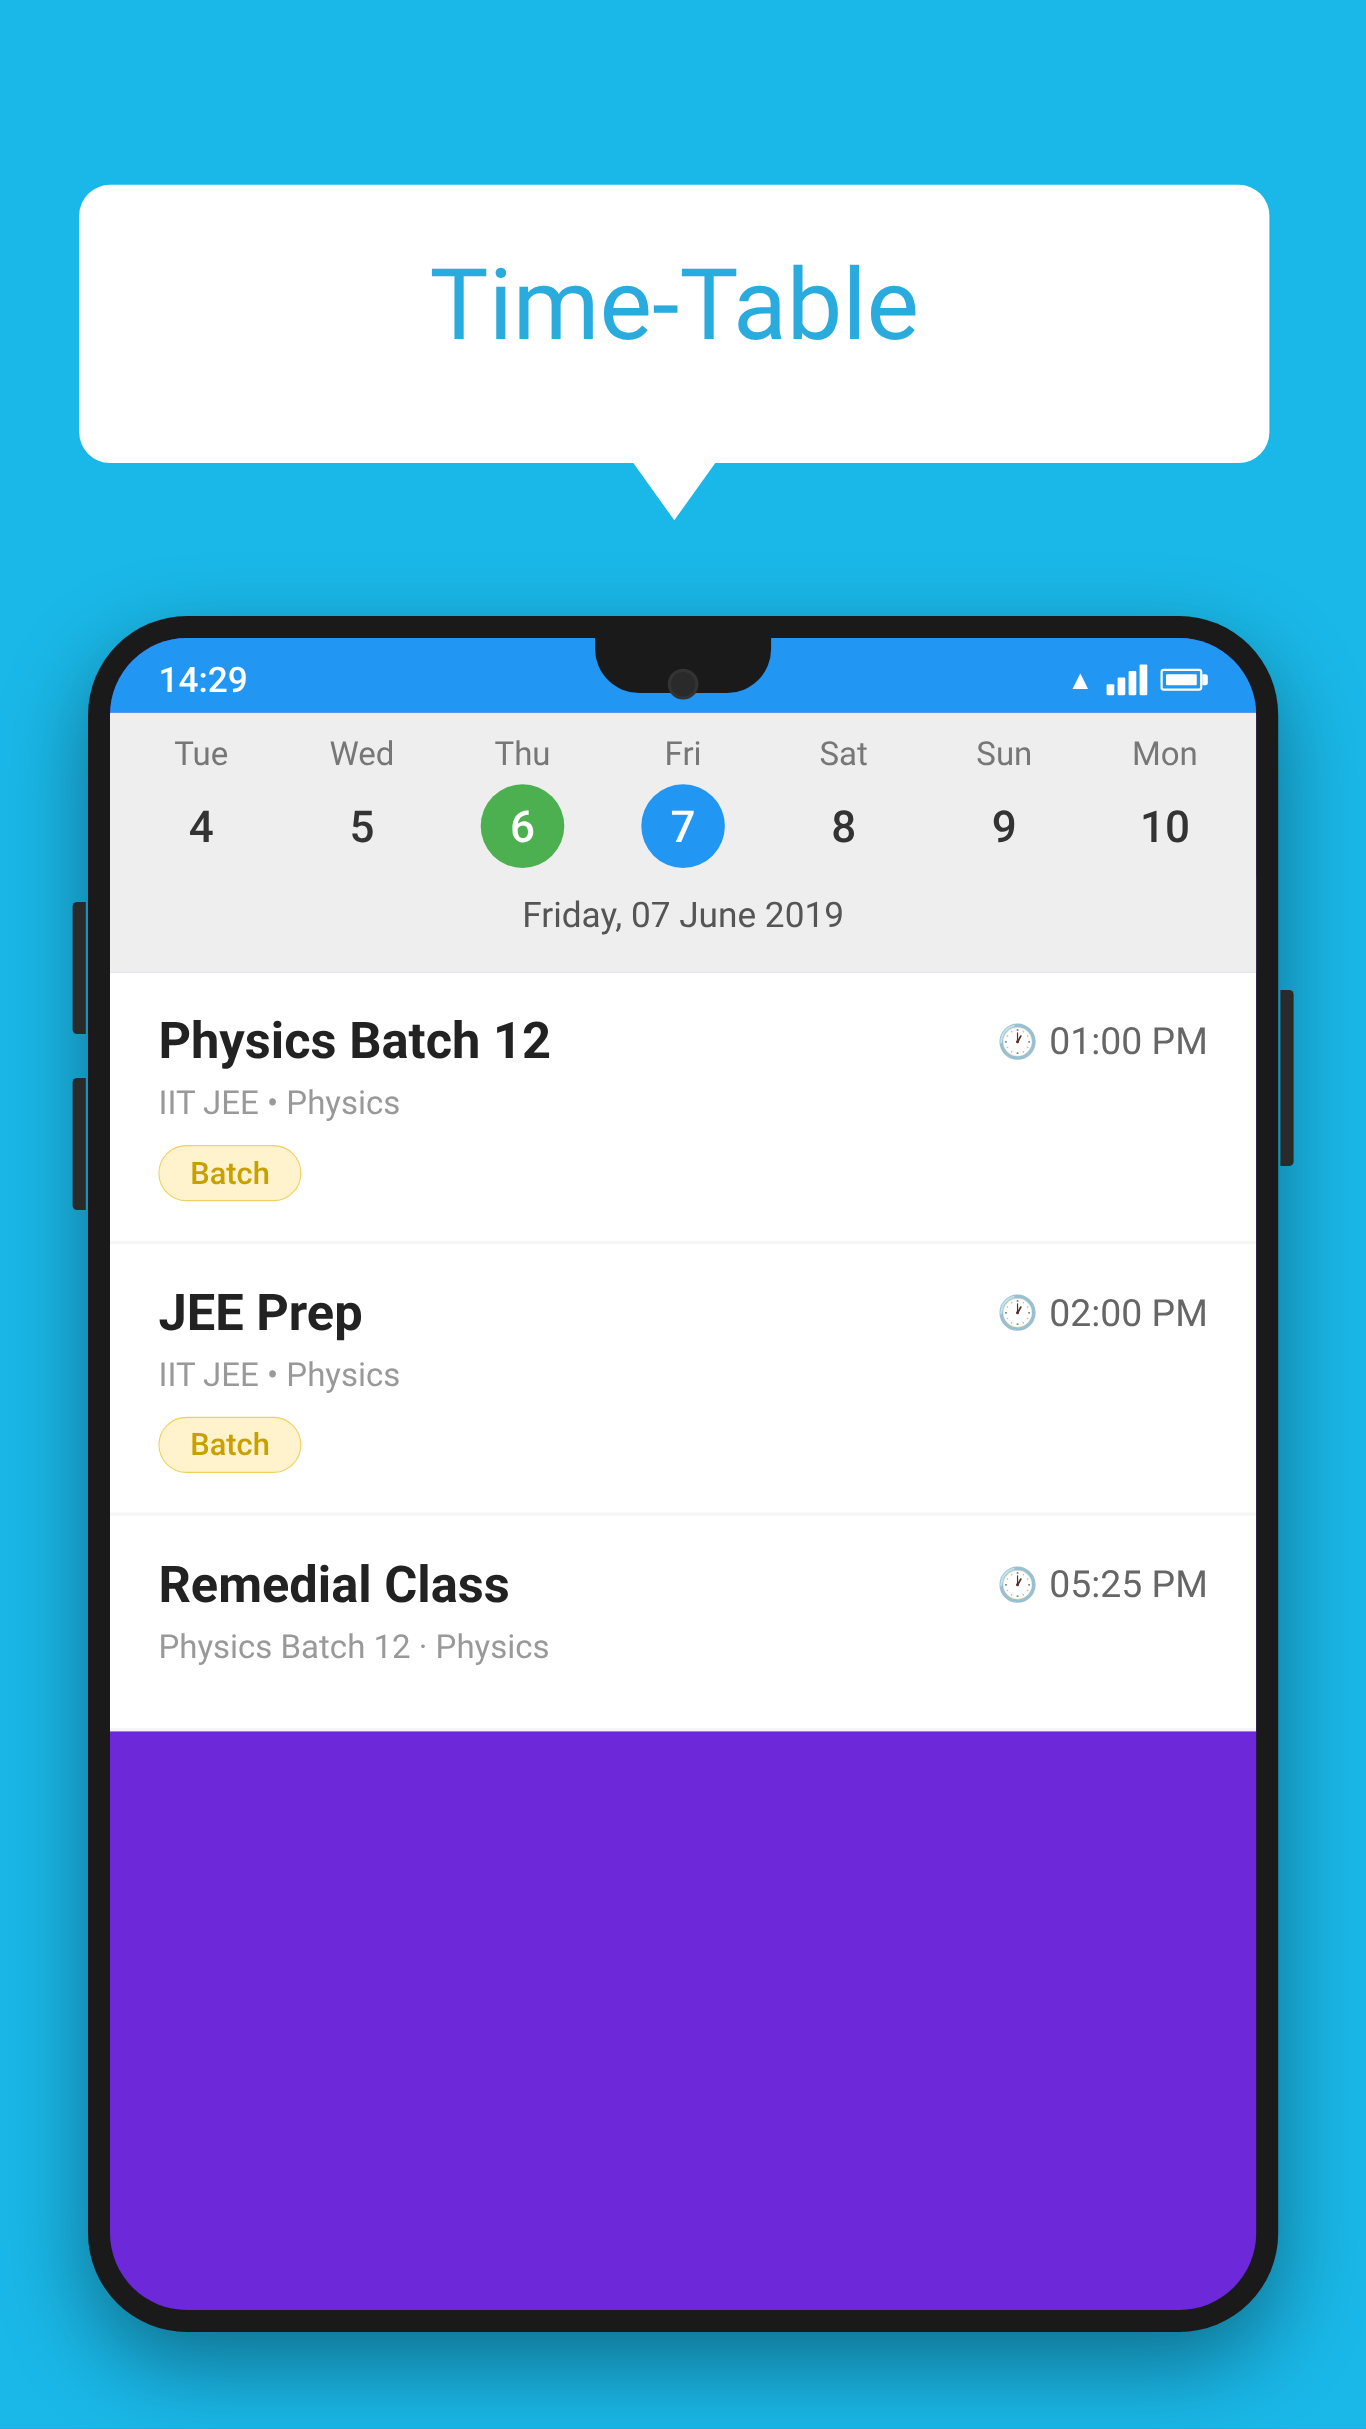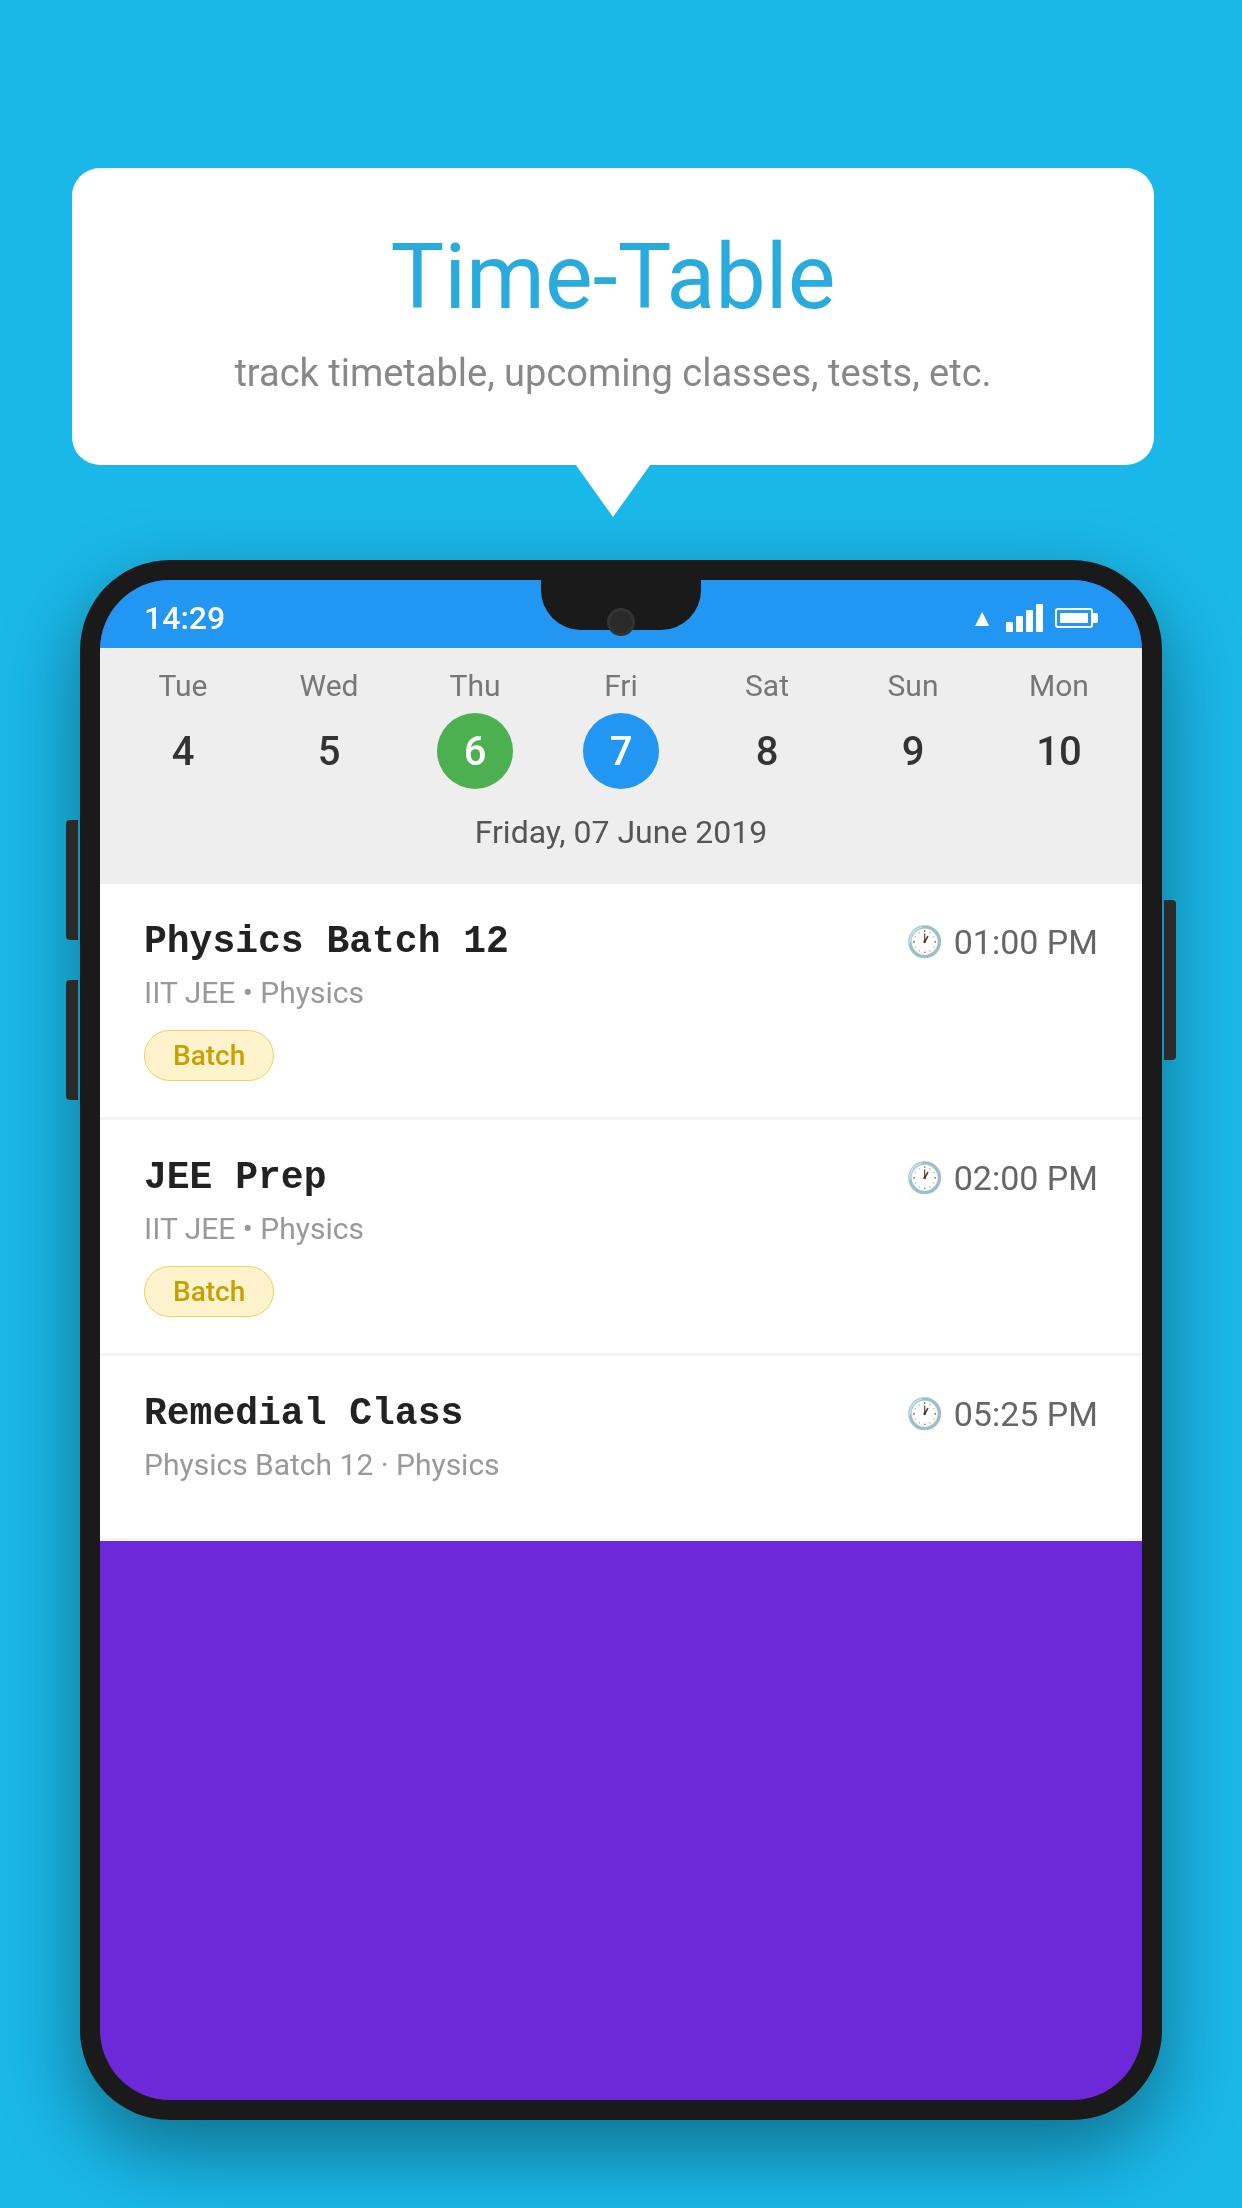--- a/index.html
+++ b/index.html
@@ -266,24 +266,23 @@
     }
 
     .schedule-item-header {
       display: flex;
       justify-content: space-between;
       align-items: center;
       margin-bottom: 12px;
     }
 
     .schedule-title {
-      font-size: 38px;
+      font-size: 46px;
       font-weight: 700;
       color: #222;
-      font-family: Liberation Mono, monospace;
     }
 
     .schedule-time {
       display: flex;
       align-items: center;
       gap: 10px;
       color: #666;
       font-size: 34px;
     }
 
@@ -354,21 +353,20 @@
       color: white;
     }
   </style>
 </head>
 <body>
 
 <div style="position:absolute;top:0;left:0;width:1242px;height:2208px;background:#1ab8e8;"></div>
 
 <div class="speech-bubble">
   <div class="speech-bubble-title">Time-Table</div>
-  <div class="speech-bubble-subtitle">track timetable, upcoming classes, tests, etc.</div>
 </div>
 
 <div class="phone-wrapper">
   <div class="phone-outer">
 
     <div class="btn-side-left"></div>
     <div class="btn-side-left2"></div>
     <div class="btn-side-right"></div>
 
     <div class="phone-notch">

